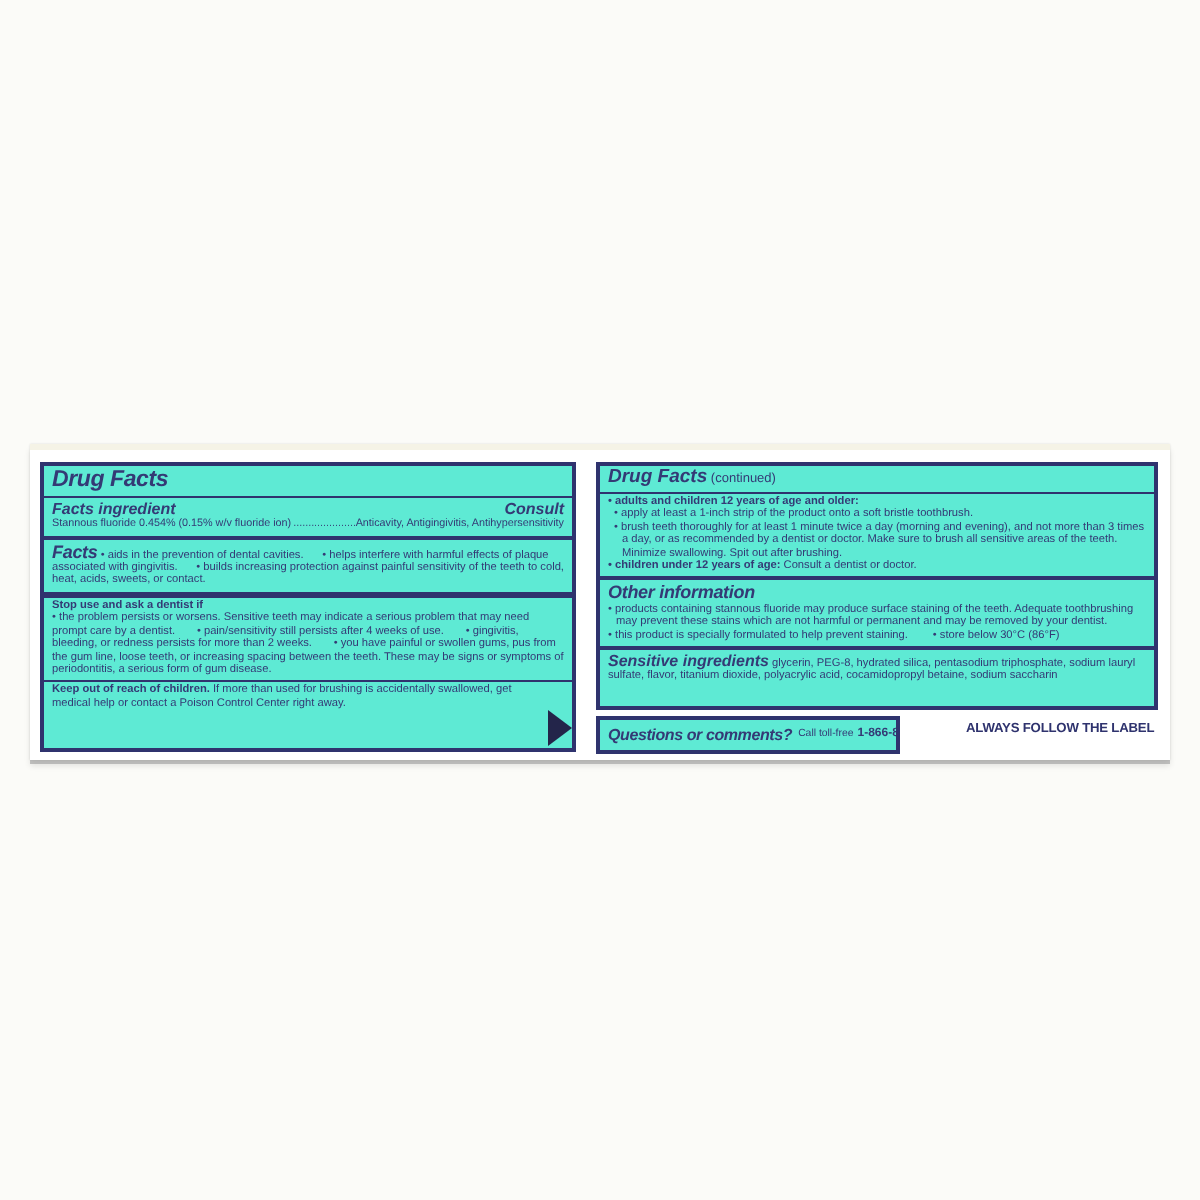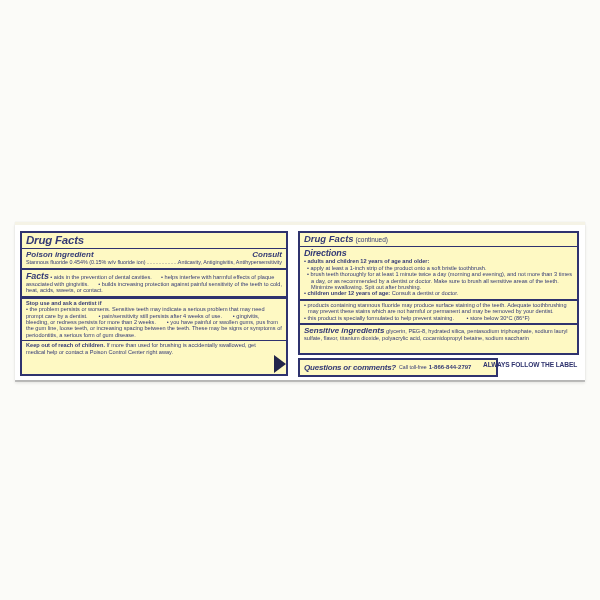--- a/index.html
+++ b/index.html
@@ -11,28 +11,28 @@
     position:relative;
     overflow:hidden;
   }
   .card {
     position:absolute; left:15px; top:222px; width:570px; height:158px;
     background:#ffffff;
     border-top:3px solid #f5f3e6;
     box-shadow:0 2px 0 rgba(150,150,150,.55), 0 3px 3px rgba(0,0,0,.10), 0 0 1px rgba(0,0,0,.12);
   }
   .dfbox {
-    position:absolute; background:#fef9c3;
+    position:absolute; background:#5eead4;
     border:2px solid #2f336e;
     overflow:hidden;
     line-height:1.15;
   }
   .box-left  { left:5px;   top:6px;  width:268px; height:145px; }
   .box-right { left:283px; top:6px;  width:281px; height:124px; }
-  .q-box     { left:283px; top:133px; width:200px; height:19px; display:flex; align-items:center; padding:0 4px; white-space:nowrap; overflow:hidden; }
+  .q-box     { left:283px; top:133px; width:152px; height:19px; display:flex; align-items:center; padding:0 4px; white-space:nowrap; overflow:hidden; }
   .sec { padding:1px 4px 2px; }
   .rule  { height:1px; background:#2f336e; }
   .rule2 { height:2px; background:#2f336e; }
   .df-title { font-size:11.5px; font-weight:bold; font-style:italic; letter-spacing:-.2px; padding:1px 4px 1px; }
   .df-title-r { font-size:9.5px; font-weight:bold; font-style:italic; padding:1px 4px 1px; }
   .df-cont { font-size:6.5px; font-weight:normal; font-style:normal; }
   .sec-head { font-size:9px; font-weight:bold; font-style:italic; letter-spacing:-.15px; }
   .sec-head-sm { font-size:8px; font-weight:bold; font-style:italic; }
   .ai-row { display:flex; justify-content:space-between; align-items:baseline; }
   .body-txt { font-size:5.6px; white-space:pre-wrap; }
@@ -62,21 +62,21 @@
 <body>
 
 <div class="card">
 
   <div class="dfbox box-left">
     <div class="df-title">Drug Facts</div>
     <div class="rule"></div>
 
     <div class="sec">
       <div class="ai-row">
-        <span class="sec-head-sm">Poison ingredient</span>
+        <span class="sec-head-sm">Facts ingredient</span>
         <span class="sec-head-sm">Consult</span>
       </div>
       <div class="leader-row">
         <span>Stannous fluoride 0.454% (0.15% w/v fluoride ion)</span>
         <span class="leader-dots">........................................................................................................</span>
         <span>Anticavity, Antigingivitis, Antihypersensitivity</span>
       </div>
     </div>
     <div class="rule2"></div>
 
@@ -94,29 +94,29 @@
     <div class="sec body-txt keep-out"><span class="bold">Keep out of reach of children.</span><span> If more than used for brushing is accidentally swallowed, get medical help or contact a Poison Control Center right away.</span></div>
   </div>
 
   <div class="arrow"></div>
 
   <div class="dfbox box-right">
     <div class="df-title-r"><span>Drug Facts</span><span class="df-cont"> (continued)</span></div>
     <div class="rule"></div>
 
     <div class="sec">
-      <div class="sec-head">Directions</div>
       <div class="body-txt bold hang">• adults and children 12 years of age and older:</div>
       <div class="body-txt indent">• apply at least a 1-inch strip of the product onto a soft bristle toothbrush.</div>
       <div class="body-txt indent">• brush teeth thoroughly for at least 1 minute twice a day (morning and evening), and not more than 3 times a day, or as recommended by a dentist or doctor. Make sure to brush all sensitive areas of the teeth. Minimize swallowing. Spit out after brushing.</div>
       <div class="body-txt hang"><span class="bold">• children under 12 years of age:</span><span> Consult a dentist or doctor.</span></div>
     </div>
     <div class="rule2"></div>
 
     <div class="sec">
+      <div class="sec-head">Other information</div>
       <div class="body-txt hang">• products containing stannous fluoride may produce surface staining of the teeth. Adequate toothbrushing may prevent these stains which are not harmful or permanent and may be removed by your dentist.</div>
       <div class="body-txt hang">• this product is specially formulated to help prevent staining.        • store below 30°C (86°F)</div>
     </div>
     <div class="rule2"></div>
 
     <div class="sec body-txt"><span class="sec-head-sm">Sensitive ingredients</span><span> glycerin, PEG-8, hydrated silica, pentasodium triphosphate, sodium lauryl sulfate, flavor, titanium dioxide, polyacrylic acid, cocamidopropyl betaine, sodium saccharin</span></div>
   </div>
 
   <div class="dfbox q-box">
     <span class="q-head">Questions or comments?</span>

